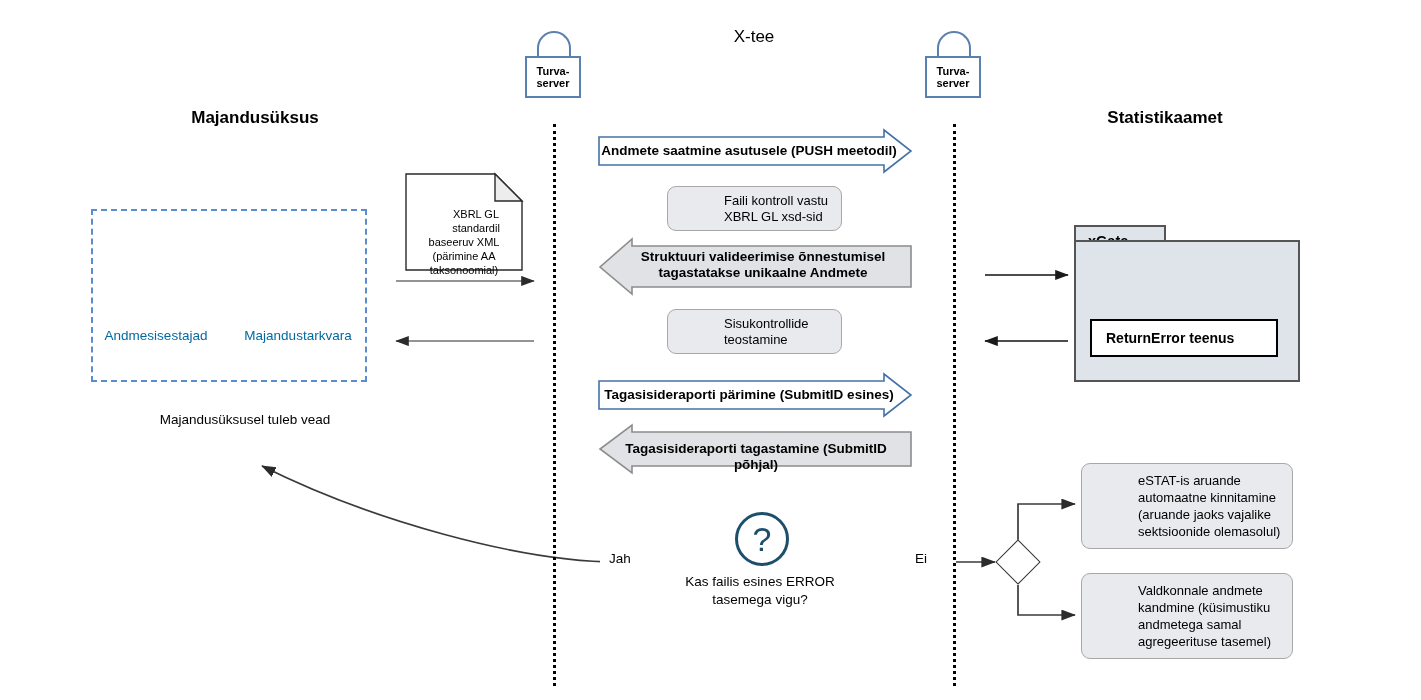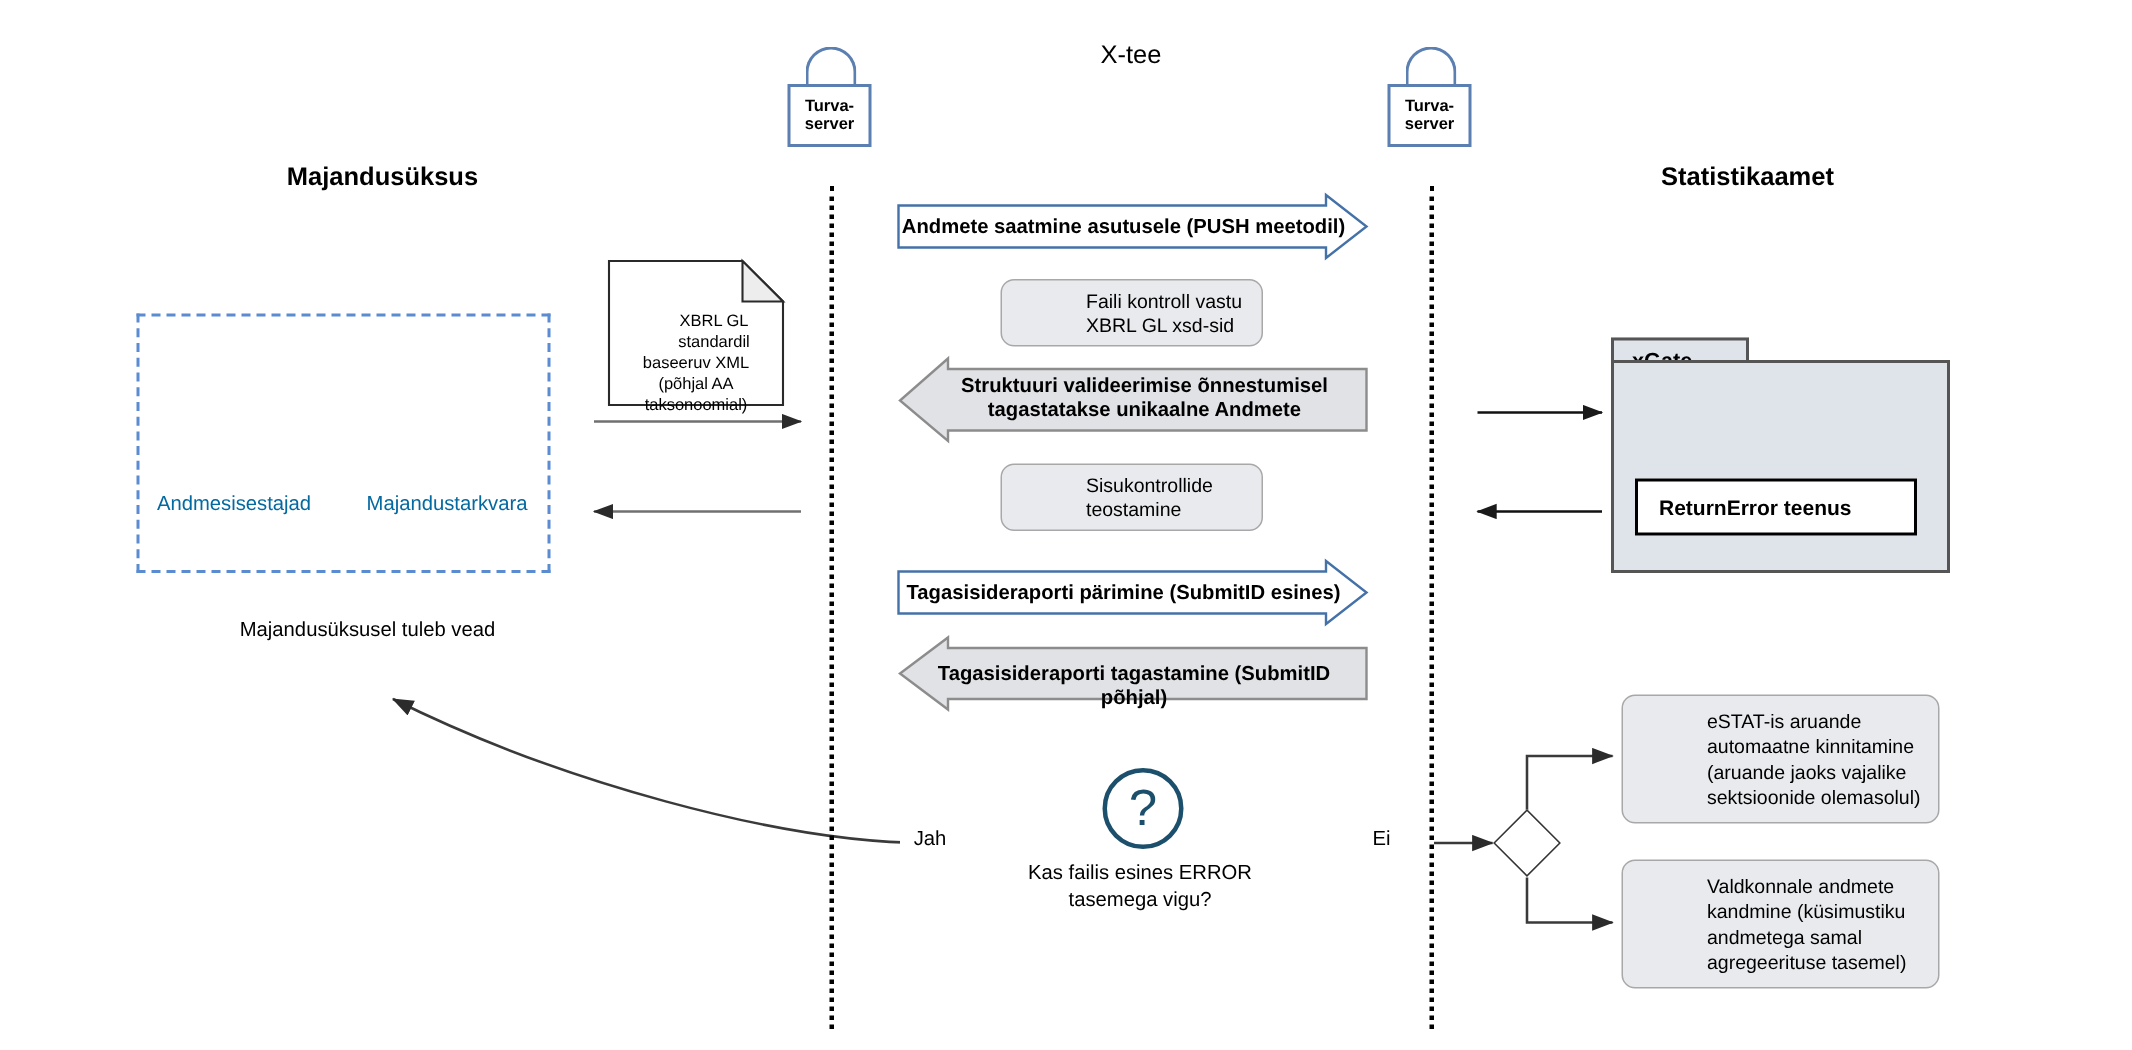--- a/index.html
+++ b/index.html
@@ -175,21 +175,21 @@
   <div class="abs cap" style="left:96px;top:328px;width:120px;">Andmesisestajad</div>
   <div class="abs cap" style="left:228px;top:328px;width:140px;">Majandustarkvara</div>
 
   <div class="abs freetxt" style="left:105px;top:411px;width:280px;">
     <div>Majandusüksusel tuleb vead</div>
   </div>
 
   <div class="abs" style="left:406px;top:207px;width:116px;">
     <div class="note-txt" style="position:static;padding-left:24px;">XBRL GL standardil</div>
     <div class="note-txt" style="position:static;">baseeruv XML</div>
-    <div class="note-txt" style="position:static;">(põhjal AA</div>
+    <div class="note-txt" style="position:static;">(pärimine AA</div>
     <div class="note-txt" style="position:static;">taksonoomial)</div>
   </div>
 
   <div class="arrow-lbl" style="left:599px;top:143px;width:300px;">Andmete saatmine asutusele (PUSH meetodil)</div>
   <div class="abs" style="left:618px;top:249px;width:290px;">
     <div class="arrow-lbl" style="position:static;">Struktuuri valideerimise õnnestumisel</div>
     <div class="arrow-lbl" style="position:static;">tagastatakse unikaalne Andmete</div>
   </div>
   <div class="arrow-lbl" style="left:599px;top:387px;width:300px;">Tagasisideraporti pärimine (SubmitID esines)</div>
   <div class="arrow-lbl" style="left:606px;top:441px;width:300px;">Tagasisideraporti tagastamine (SubmitID põhjal)</div>

